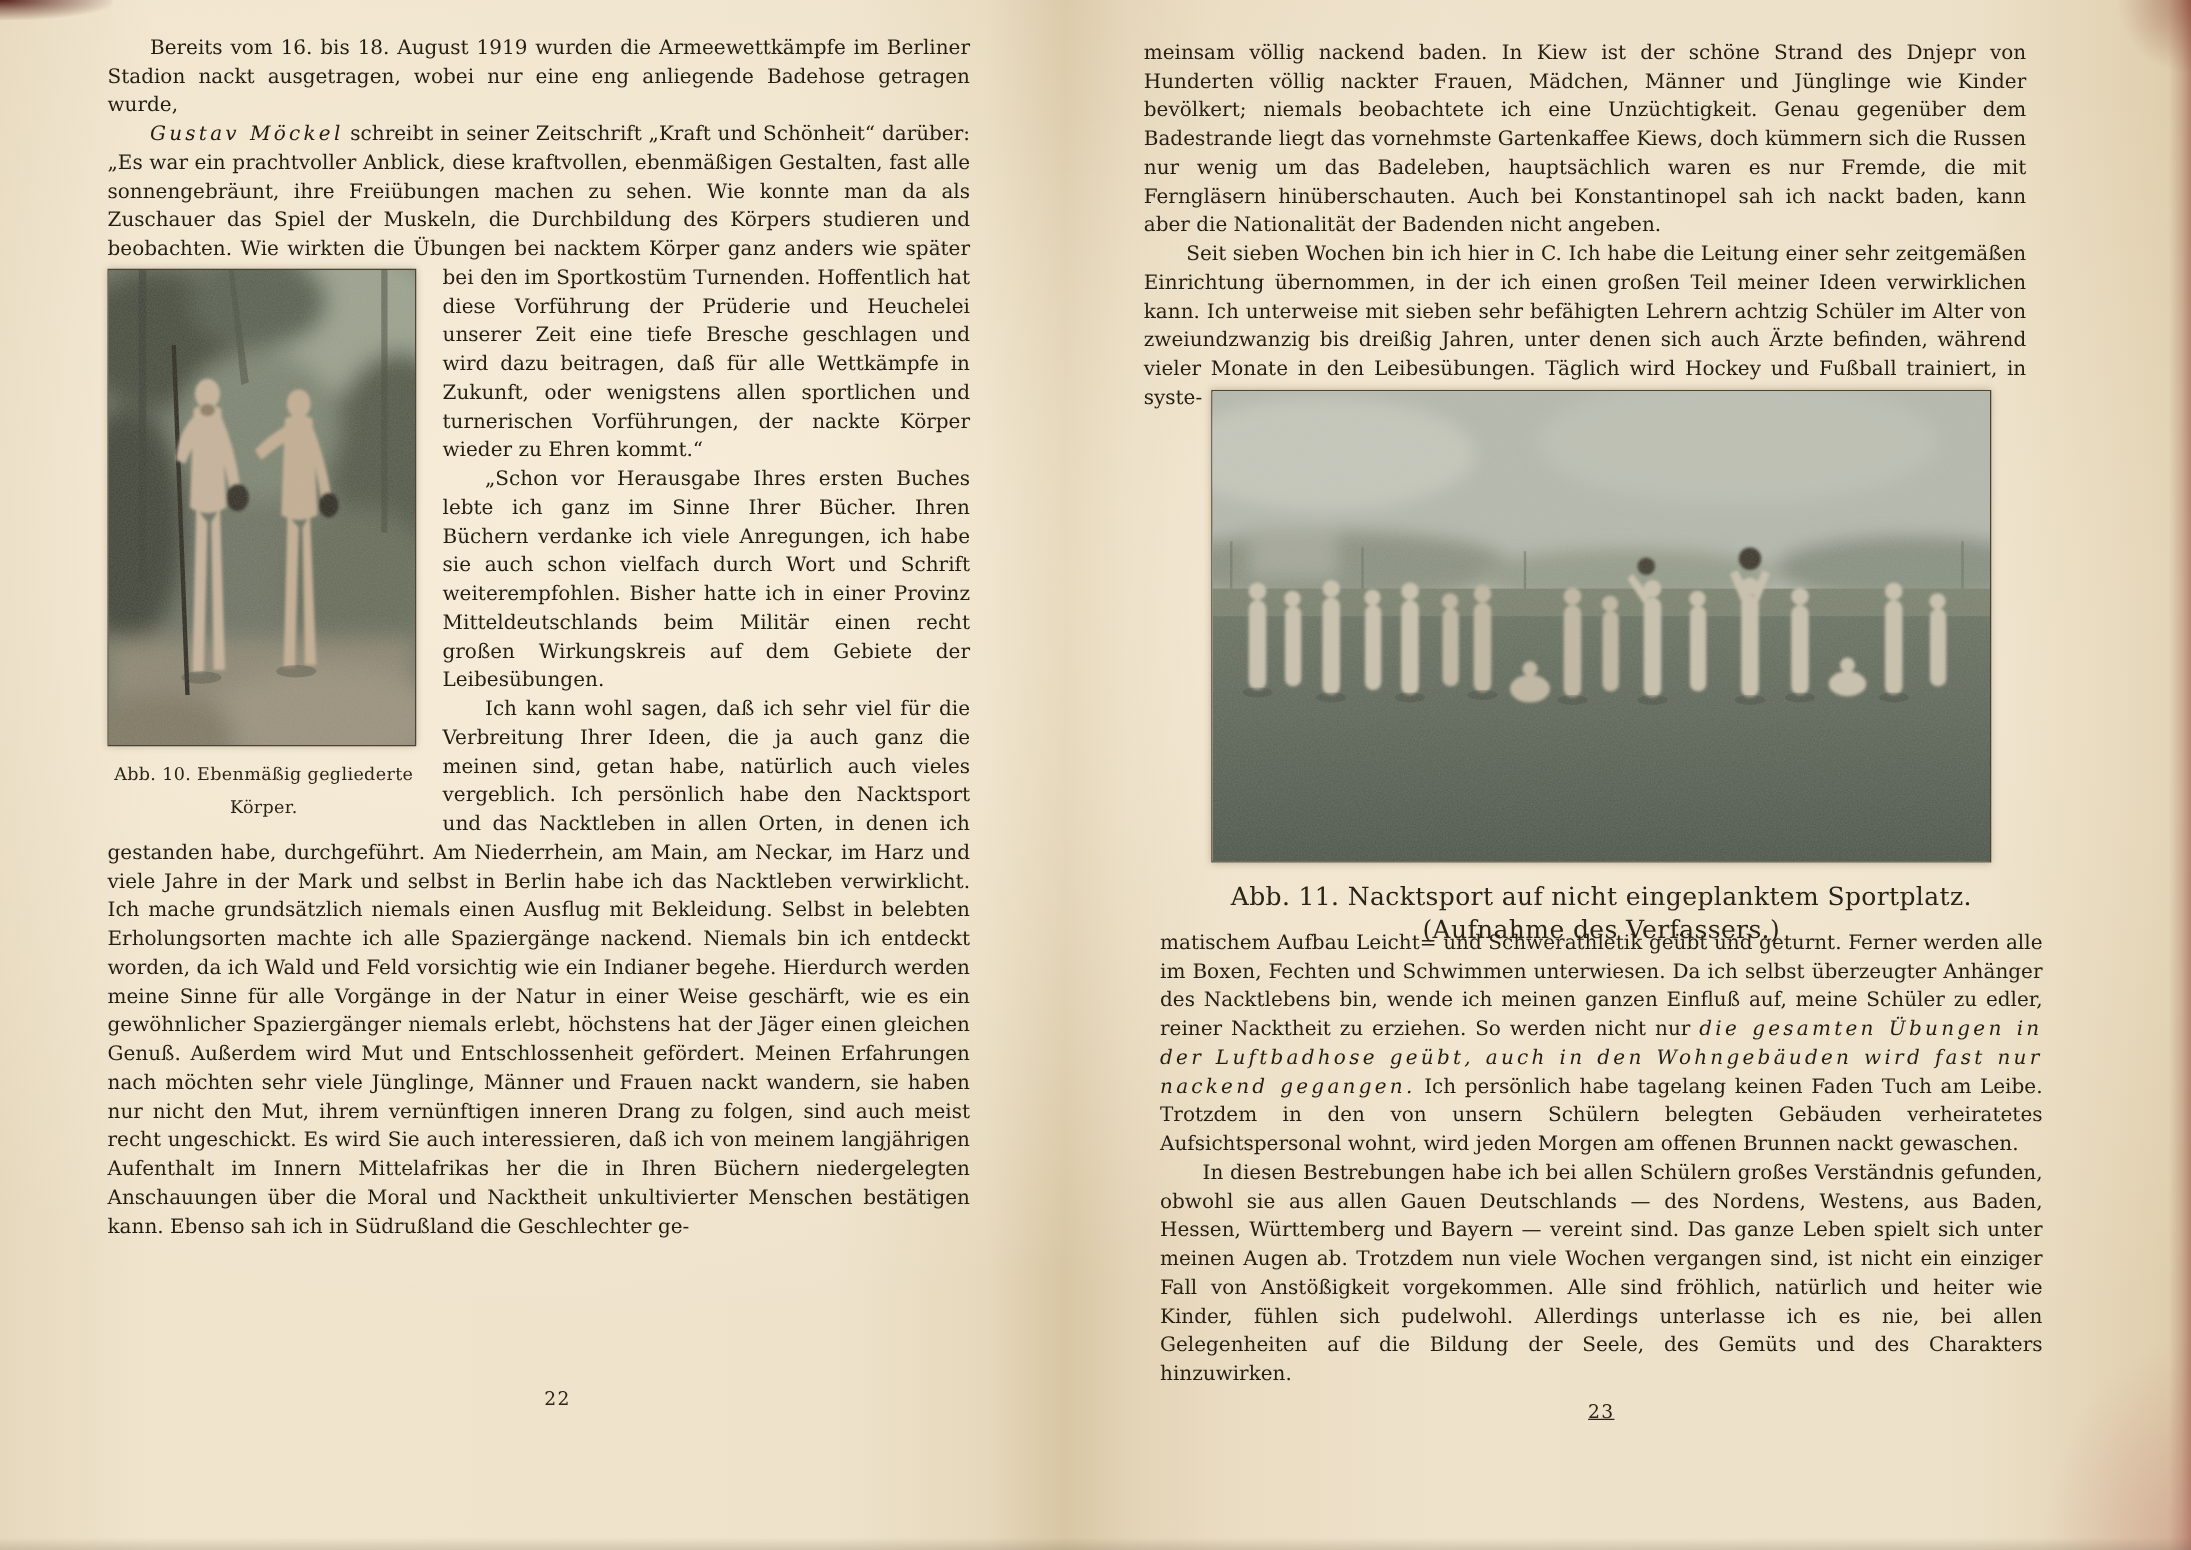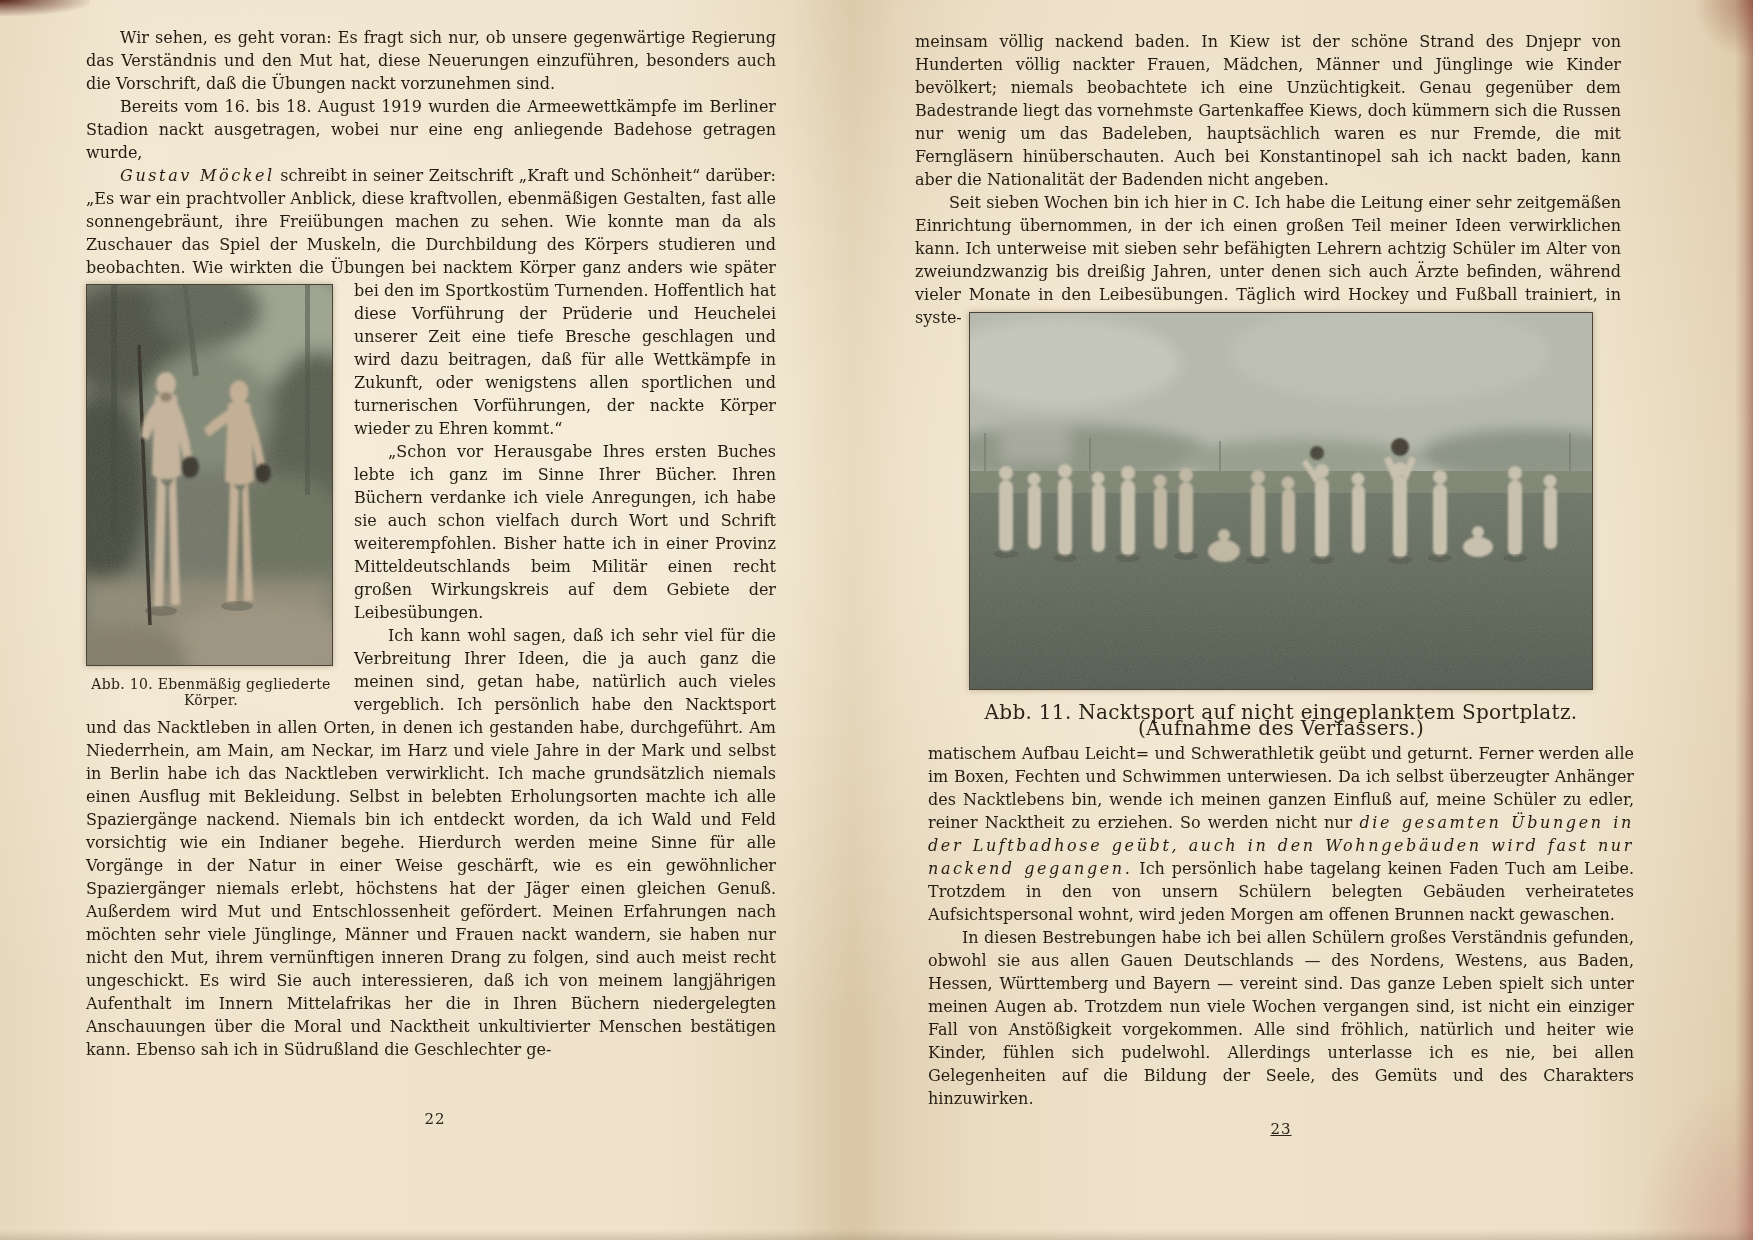--- a/index.html
+++ b/index.html
@@ -35,41 +35,40 @@
   
   .textcol{position:absolute;font-size:16px;line-height:23px;text-align:justify;}
   .textcol-left{left:86px;top:26px;width:690px;}
   .textcol-right-top{left:915px;top:30px;width:706px;}
   .textcol-right-bottom{left:928px;top:742px;width:706px;}
   p.para{margin:0;padding:0;text-indent:0;hyphens:auto;}
   p.para.indent{text-indent:34px;}
   .gesperrt{letter-spacing:2.6px;font-style:italic;}
 
   .pagenum{position:absolute;font-size:15px;letter-spacing:1px;text-align:center;color:#2a2318;}
-  .pagenum-left{left:90px;width:690px;top:1110px;}
+  .pagenum-left{left:101px;width:690px;top:1110px;}
   .pagenum-right{left:928px;width:706px;top:1120px;text-decoration:underline;}
 
   
   .figure-left{float:left;width:250px;margin:5px 18px 4px 0;display:block;}
   .photo{display:block;border:1px solid #4a4336;box-shadow:0 0 6px rgba(80,65,40,.35);}
   .photo-left{width:245px;height:380px;}
   .photo svg{display:block;width:100%;height:100%;}
-  .figcaption{display:block;margin-top:10px;font-size:14px;line-height:16px;
+  .figcaption{display:block;margin-top:10px;font-size:14px;line-height:26px;
     text-align:center;text-indent:0;letter-spacing:.3px;color:#2a2318;}
   .figure-right{position:absolute;left:928px;top:312px;width:706px;text-align:center;}
   .photo-right{width:622px;height:376px;margin:0 auto;}
   .figure-right .figcaption{margin-top:14px;font-size:20px;}
 </style>
 </head>
 <body>
 
 <div class="scan">
 
   <div class="textcol textcol-left">
-      <p class="para indent" lang="de"><span>Wir sehen, es geht voran: Es fragt sich nur, ob unsere gegenwärtige Regierung das Verständnis und den Mut hat, diese Neuerungen einzuführen, besonders auch die Vorschrift, daß die Übungen nackt vorzunehmen sind.</span></p>
       <p class="para indent" lang="de"><span>Bereits vom 16. bis 18. August 1919 wurden die Armeewettkämpfe im Berliner Stadion nackt ausgetragen, wobei nur eine eng anliegende Badehose getragen wurde,</span></p>
       <p class="para indent" lang="de"><span class="gesperrt">Gustav Möckel</span><span> schreibt in seiner Zeitschrift „Kraft und Schönheit“ darüber: „Es war ein prachtvoller Anblick, diese kraftvollen, ebenmäßigen Gestalten, fast alle sonnengebräunt, ihre Freiübungen machen zu sehen. Wie konnte man da als Zuschauer das Spiel der Muskeln, die Durchbildung des Körpers studieren und beobachten. Wie wirkten die Übungen bei nacktem Körper ganz anders wie später bei den im </span>
   <span class="figure-left">
     <span class="photo photo-left">
       <svg viewBox="0 0 245 380" preserveAspectRatio="none">
         <defs>
           <filter id="b1" x="-40%" y="-40%" width="180%" height="180%">
                   <feGaussianBlur stdDeviation="9"></feGaussianBlur>
                 </filter>
           <filter id="b2" x="-40%" y="-40%" width="180%" height="180%">

